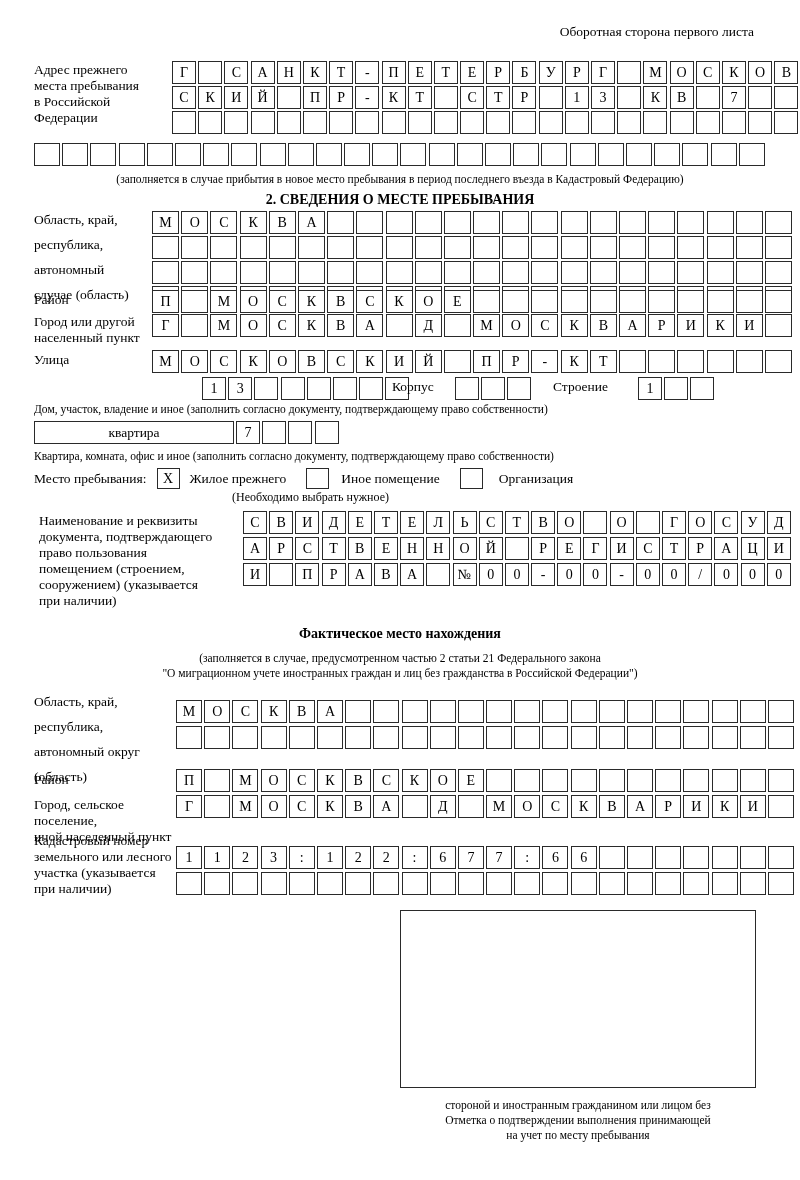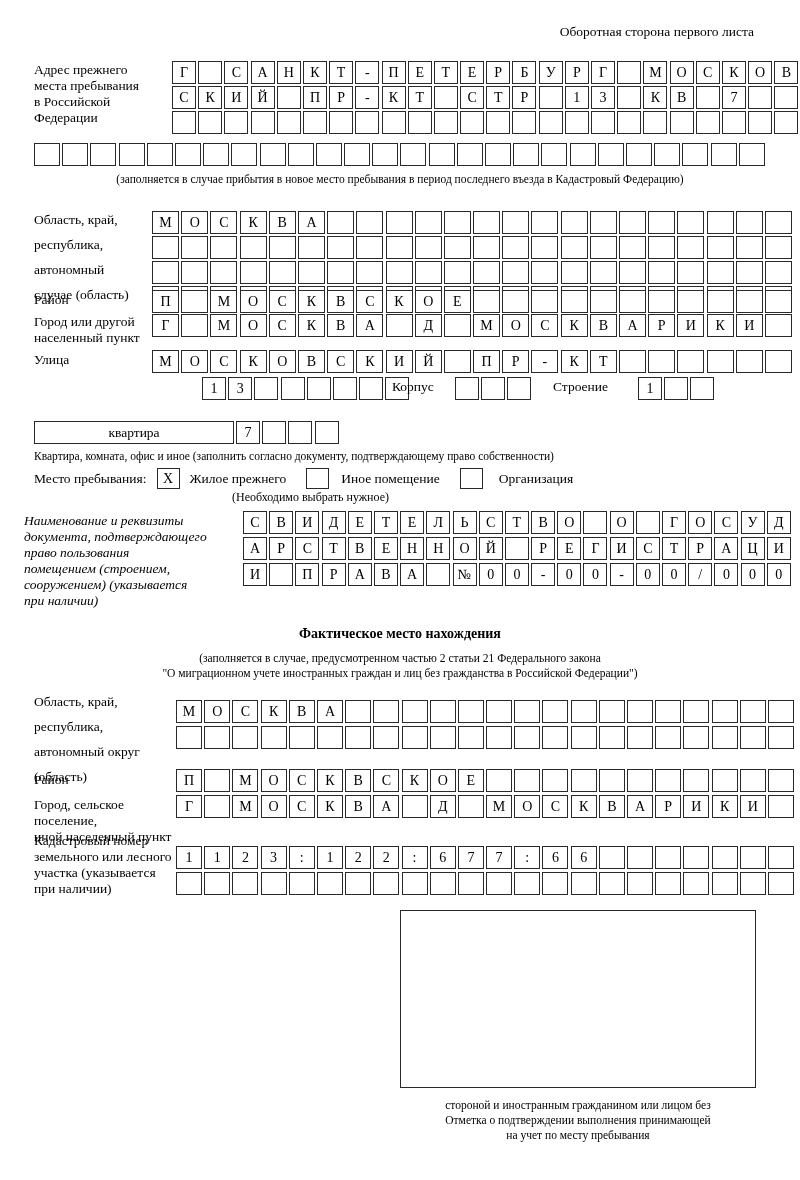--- a/index.html
+++ b/index.html
@@ -187,20 +187,21 @@
       <div class="cell" style="width: 26px;"></div>
       <div class="cell" style="width: 26px;"></div>
       <div class="cell" style="width: 26px;"></div>
       <div class="cell" style="width: 26px;"></div>
       <div class="cell" style="width: 26px;"></div>
       <div class="cell" style="width: 26px;"></div>
     </div>
 
   <div class="abs note" style="left:34px; top:172px; width:732px;">(заполняется в случае прибытия в новое место пребывания в период последнего въезда в Кадастровый Федерацию)</div>
 
+  <div class="abs center bold" style="left:34px; top:192px; width:732px; font-size:14px;">2. СВЕДЕНИЯ О МЕСТЕ ПРЕБЫВАНИЯ</div>
 
   <div class="abs" style="left:34px; top:212px; width:128px;">
     <div class="lbl" style="margin-bottom:9px">Область, край,</div>
     <div class="lbl" style="margin-bottom:9px">республика,</div>
     <div class="lbl" style="margin-bottom:9px">автономный</div>
     <div class="lbl">случае (область)</div>
   </div>
   <div class="abs boxrow" id="s2r1" style="left:152px; top:211px;">
       <div class="cell" style="width: 27px;">М</div>
       <div class="cell" style="width: 27px;">О</div>
@@ -395,20 +396,21 @@
       <div class="cell" style="width: 24px;"></div>
       <div class="cell" style="width: 24px;"></div>
     </div>
   <div class="abs lbl" style="left:553px; top:379px;">Строение</div>
   <div class="abs boxrow" id="s2st" style="left:638px; top:377px;">
       <div class="cell" style="width: 24px;">1</div>
       <div class="cell" style="width: 24px;"></div>
       <div class="cell" style="width: 24px;"></div>
     </div>
 
+  <div class="abs note-left" style="left:34px; top:402px;">Дом, участок, владение и иное (заполнить согласно документу, подтверждающему право собственности)</div>
 
   <div class="abs wide-field" style="left:34px; top:421px; width:200px;">квартира</div>
   <div class="abs boxrow" id="s2f" style="left:236px; top:421px;">
       <div class="cell" style="width: 24px;">7</div>
       <div class="cell" style="width: 24px;"></div>
       <div class="cell" style="width: 24px;"></div>
       <div class="cell" style="width: 24px;"></div>
     </div>
   <div class="abs note-left" style="left:34px; top:449px;">Квартира, комната, офис и иное (заполнить согласно документу, подтверждающему право собственности)</div>
 
@@ -416,21 +418,21 @@
     <span class="inline-lbl">Место пребывания:</span>
     <span class="checkbox" style="margin-left:6px;">Х</span>
     <span class="inline-lbl" style="margin-left:6px;">Жилое прежнего</span>
     <span class="checkbox" style="margin-left:16px;"></span>
     <span class="inline-lbl" style="margin-left:8px;">Иное помещение</span>
     <span class="checkbox" style="margin-left:16px;"></span>
     <span class="inline-lbl" style="margin-left:12px;">Организация</span>
   </div>
   <div class="abs lbl-sm" style="left:232px; top:490px;">(Необходимо выбрать нужное)</div>
 
-  <div class="abs" style="left:24px; top:513px; width:210px;font-style:italic;">
+  <div class="abs" style="left:39px; top:513px; width:210px;">
     <div class="lbl">Наименование и реквизиты</div>
     <div class="lbl">документа, подтверждающего</div>
     <div class="lbl">право пользования</div>
     <div class="lbl">помещением (строением,</div>
     <div class="lbl">сооружением) (указывается</div>
     <div class="lbl">при наличии)</div>
   </div>
   <div class="abs boxrow" id="s2doc1" style="left:243px; top:511px;">
       <div class="cell" style="width: 24px;">С</div>
       <div class="cell" style="width: 24px;">В</div>

